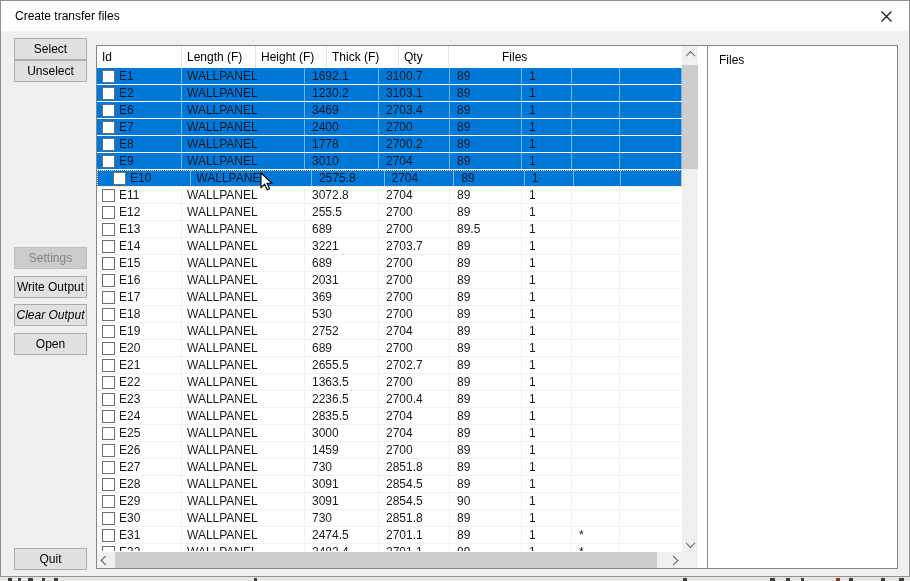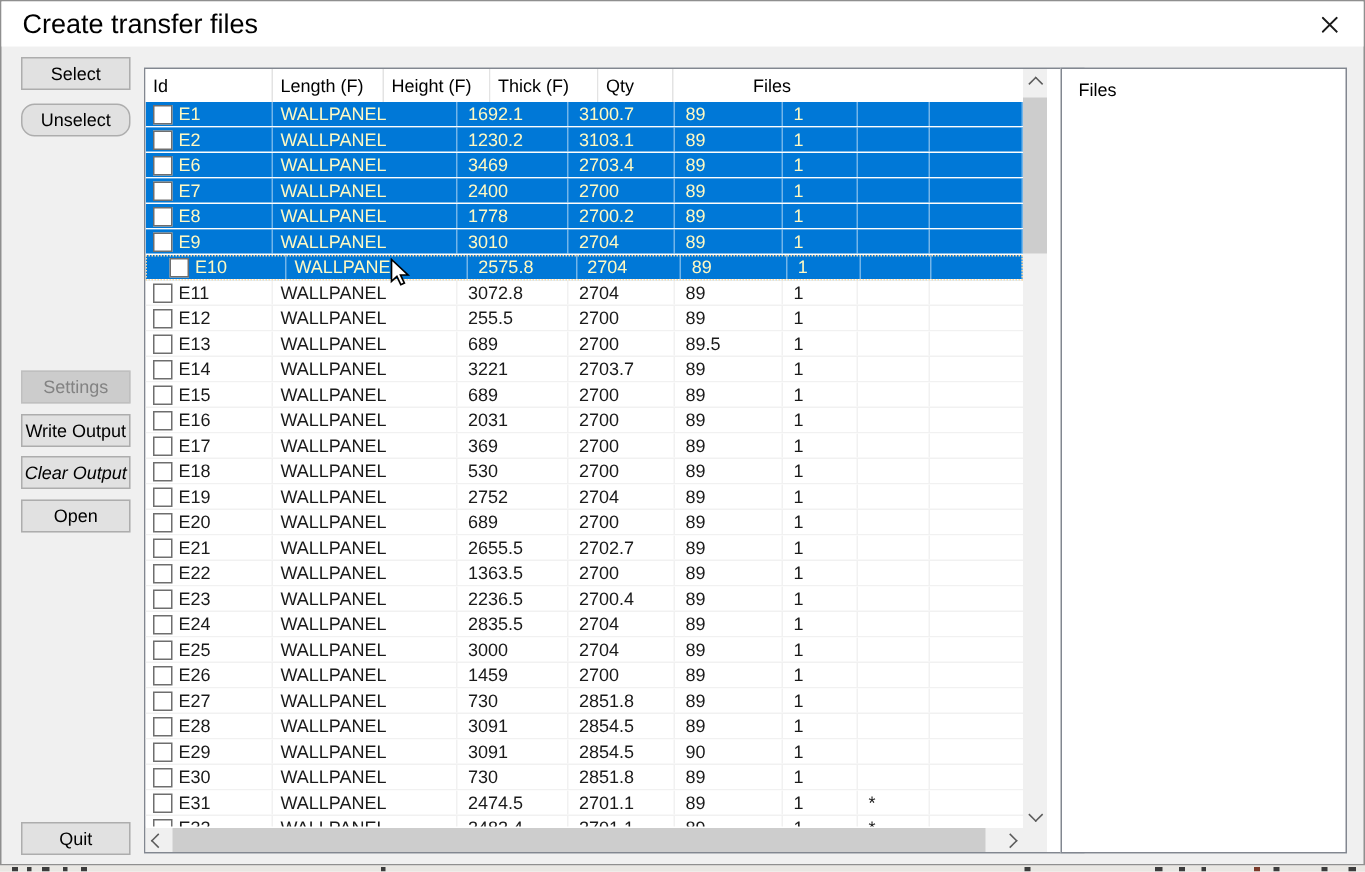--- a/index.html
+++ b/index.html
@@ -1,45 +1,45 @@
 <!DOCTYPE html>
 <html style="--sel: #0078d7;"><head>
 <meta charset="utf-8">
 <style>
   html,body{margin:0;padding:0;}
   body{font-family:"Liberation Sans", sans-serif; width:910px; height:581px; overflow:hidden; background:#e9e7e3;}
   .window{position:absolute; left:0; top:0; width:910px; height:577px; background:#f0f0f0;
           border:1px solid #8f8f8f; box-sizing:border-box;}
   .titlebar{position:absolute; left:0; top:0; width:100%; height:30px; background:#ffffff;}
-  .title{position:absolute; left:14px; top:0; line-height:30px; font-size:18px; color:#000;}
+  .title{position:absolute; left:14px; top:0; line-height:30px; font-size:12px; color:#000;}
   .closebtn{position:absolute; right:0; top:0; width:45px; height:30px; background:transparent; border:0;
             display:flex; align-items:center; justify-content:center; cursor:default;}
   
   .btn{position:absolute; left:13px; width:73px; height:22px; background:#e1e1e1; border:1px solid #adadad;
        box-sizing:border-box; font-family:"Liberation Sans",sans-serif; font-size:12px; color:#000;
        text-align:center; line-height:20px; padding:0;}
   .btn:disabled{background:#cccccc; border-color:#bfbfbf; color:#838383;}
-  #btn-select{top:37px;} #btn-unselect{top:68px;border-radius:9px;} #btn-settings{top:246px;}
+  #btn-select{top:37px;} #btn-unselect{top:59px;} #btn-settings{top:246px;}
   #btn-write{top:275px;text-align:center;} #btn-clear{top:303px;font-style:italic;} #btn-open{top:332px;} #btn-quit{top:547px;}
   
   .table{position:absolute; left:95px; top:44px; width:627px; height:524px; background:#fff;
          border:1px solid #828790; box-sizing:border-box; overflow:hidden;}
   .thead{position:absolute; left:0; top:0; width:585px; height:22px; display:flex; background:#fff; font-size:12px; color:#000;}
   .hcell{box-sizing:border-box; padding-left:5px; line-height:22px; border-right:1px solid #e3e3e3;
          white-space:nowrap; overflow:hidden; background:#fff;}
   .tbody{position:absolute; left:0; top:22px; width:585px; height:484px; overflow:hidden; background:#fff;}
   .trow{display:flex; height:17px; box-sizing:border-box; font-size:12px; color:#1a1a1a; background:#fff;
         border-bottom:1px solid #f1f1f1;}
   .tcell{box-sizing:border-box; height:16px; line-height:16px; padding-left:7px;
          border-right:1px solid #f1f1f1; white-space:nowrap; overflow:hidden;}
   .c0{width:85px; display:flex; align-items:center; padding-left:5px;}
   .c1{width:123px; padding-left:5px;}
   .c2{width:74px;} .c3{width:71px;} .c4{width:72px;} .c5{width:50px;} .c6{width:48px;} .c7{width:62px; border-right:none;}
   .h0{width:85px;} .h1{width:123px;} .h2{width:74px;} .h3{width:71px;} .h4{width:72px;} .h5{width:50px;} .h6{width:48px;margin-top:32px;} .h7{flex:1; border-right:none;}
-  .trow.sel{background:var(--sel,#0078d7); color:#fef9c3; border-bottom:1px solid #fdfdfd;align-items:center;}
+  .trow.sel{background:var(--sel,#0078d7); color:#0f172a; border-bottom:1px solid #fdfdfd;align-items:center;}
   .trow.sel .tcell{border-right:1px solid rgba(255,255,255,.45);}
   .trow.foc{outline:1px dotted #ffd9a0; outline-offset:-1px;padding-left:11px;}
   .trow.part{height:7px; overflow:hidden; border-bottom:none;}
   .cb{display:inline-block; width:11px; height:11px; background:#fff; border:1px solid #6e6e6e;
       box-sizing:content-box; margin-right:4px; flex:0 0 auto;}
   .idtxt{white-space:nowrap;}
   
   .vscroll{position:absolute; left:585px; top:0; width:16px; height:506px; background:#f0f0f0;}
   .vthumb{position:absolute; left:0; top:19px; width:16px; height:104px; background:#cdcdcd;}
   .sbtn{position:absolute; width:16px; height:16px; background:#f0f0f0; display:flex; align-items:center; justify-content:center;}

